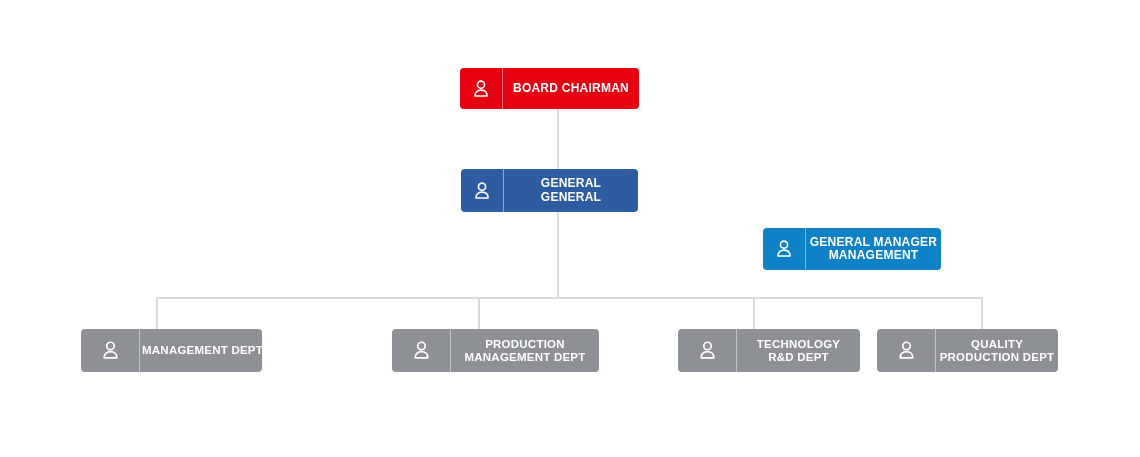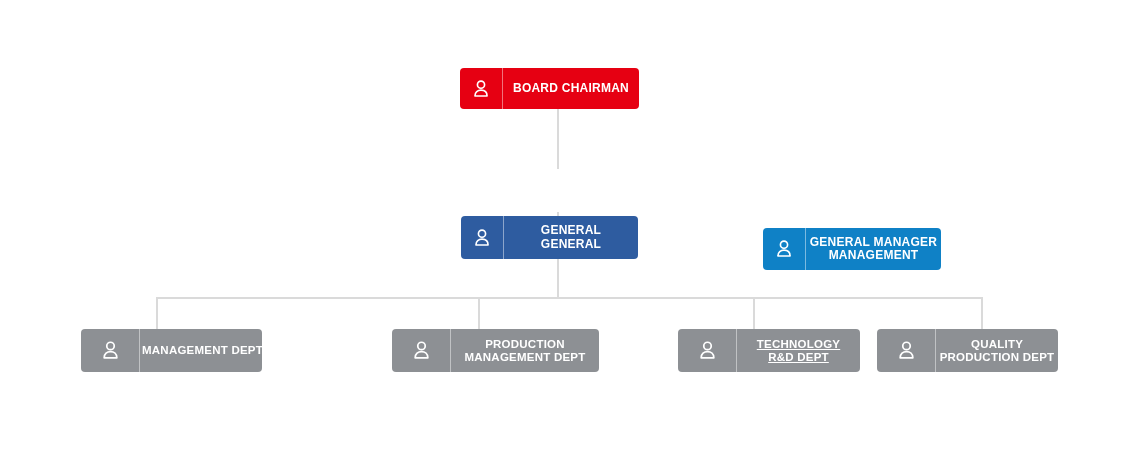--- a/index.html
+++ b/index.html
@@ -23,21 +23,21 @@
   
   .node {
     position: absolute;
     display: flex;
     align-items: stretch;
     border-radius: 4px;
     color: #ffffff;
     box-sizing: border-box;
   }
   .node.chairman  { background: var(--chairman-red, #e60012); }
-  .node.manager   { background: var(--manager-blue, #2e5ca0); margin-top: 47px; }
+  .node.manager   { background: var(--manager-blue, #2e5ca0); }
   .node.assistant { background: var(--assistant-blue, #0f81c6); }
   .node.dept      { background: var(--dept-gray, #8d9094); }
 
   .icon-cell {
     flex: 0 0 auto;
     display: flex;
     align-items: center;
     justify-content: center;
     border-right: 1px solid rgba(255,255,255,0.45);
   }
@@ -132,21 +132,21 @@
         <circle cx="12" cy="7.3" r="3.9" fill="none" stroke="#ffffff" stroke-width="1.8"></circle>
         <path d="M5.4 19.6 c0-4.3 3-6.4 6.6-6.4 s6.6 2.1 6.6 6.4 z" fill="none" stroke="#ffffff" stroke-width="1.8" stroke-linejoin="round"></path>
       </svg>
     </div>
     <div class="label">
       <span>PRODUCTION</span>
       <span>MANAGEMENT DEPT</span>
     </div>
   </div>
 
-  <div class="node dept" style="left:678px; top:329px; width:182px; height:43px;text-decoration:underline;">
+  <div class="node dept" style="left:678px; top:329px; width:182px; height:43px;">
     <div class="icon-cell">
       <svg viewBox="0 0 24 24" width="23" height="23" aria-hidden="true">
         <circle cx="12" cy="7.3" r="3.9" fill="none" stroke="#ffffff" stroke-width="1.8"></circle>
         <path d="M5.4 19.6 c0-4.3 3-6.4 6.6-6.4 s6.6 2.1 6.6 6.4 z" fill="none" stroke="#ffffff" stroke-width="1.8" stroke-linejoin="round"></path>
       </svg>
     </div>
     <div class="label">
       <span>TECHNOLOGY</span>
       <span>R&amp;D DEPT</span>
     </div>

